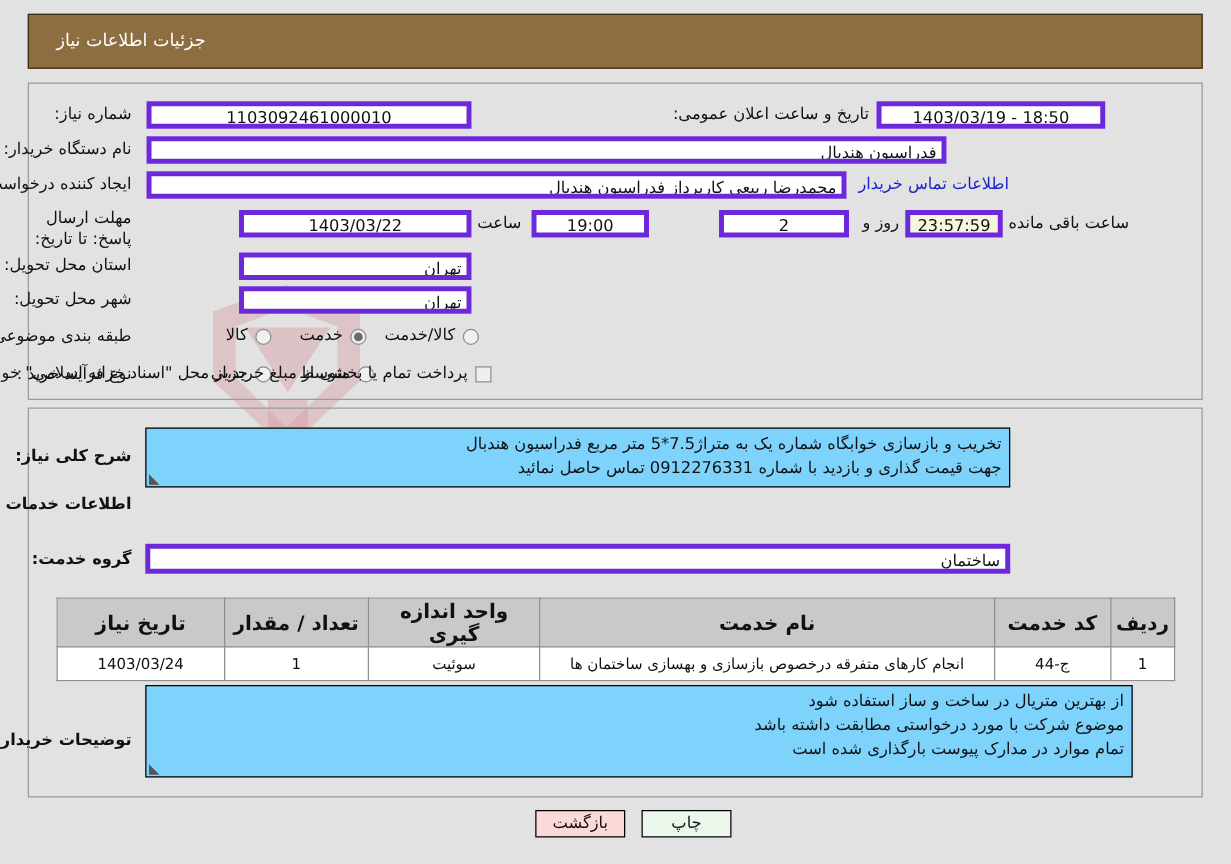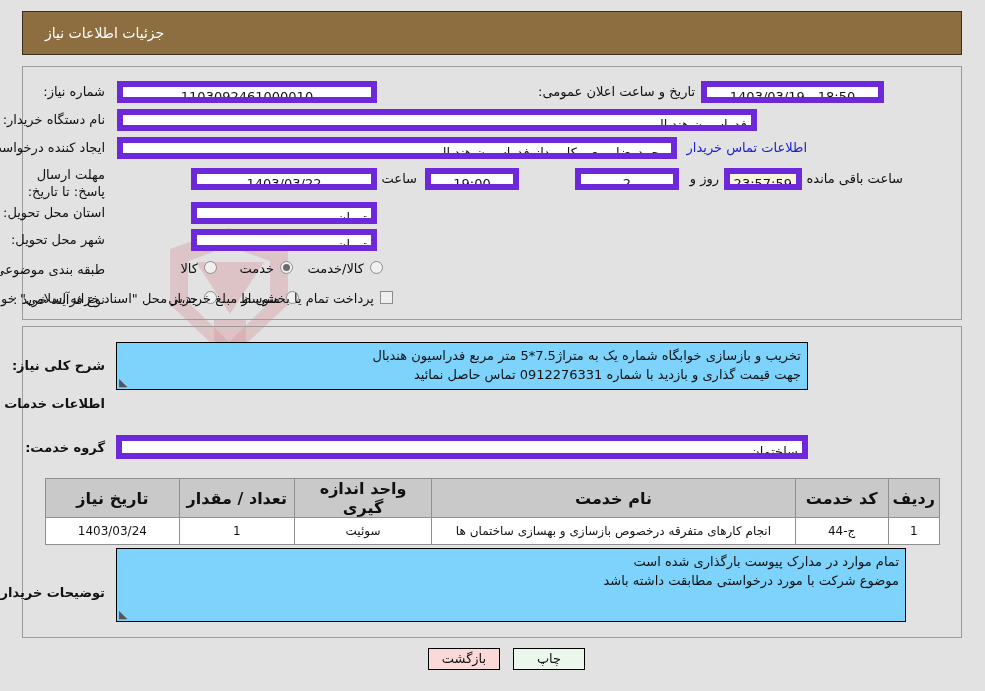--- a/index.html
+++ b/index.html
@@ -91,21 +91,21 @@
     position:absolute;
     text-align:right;
     font-size:13px;
     color:#111;
     line-height:16px;
     white-space:nowrap;
   }
   .lbl.wrap{white-space:normal;}
   .fld{
     position:absolute;
-    border:6px solid #6d28d9;
+    border:4px solid #6d28d9;
     background:#ffffff;
     box-sizing:border-box;
     height:22px;
     line-height:20px;
     font-size:13px;
     color:#111;
     padding:0 4px;
     text-align:center;
     overflow:hidden;
     white-space:nowrap;
@@ -113,21 +113,21 @@
   .fld.right{text-align:right;}
   .fld.yellow{background:#f7f6dd;}
   .fld.tall{height:24px;line-height:22px;}
   .link{
     position:absolute;
     color:#1a22cc;
     font-size:13px;
     cursor:pointer;
     white-space:nowrap;
   }
-  .radio-wrap{position:absolute;display:flex;align-items:flex-start;}
+  .radio-wrap{position:absolute;display:flex;align-items:flex-end;}
   .radio{
     width:13px;height:13px;border-radius:50%;
     border:1px solid #8d8d8d;
     background:#f0f0f0;
     box-sizing:border-box;
     display:inline-block;
     position:relative;
   }
   .radio.on::after{
     content:"";position:absolute;left:2px;top:2px;
@@ -313,21 +313,22 @@
       <td class="nm">انجام کارهای متفرقه درخصوص بازسازی و بهسازی ساختمان ها</td>
       <td>سوئیت</td>
       <td>1</td>
       <td>1403/03/24</td>
     </tr>
   </tbody>
 </table>
 
 <div class="sec-h" style="right:880px;top:585px;">توضیحات خریدار:</div>
 <div class="ta" style="right:79px;top:548px;width:790px;height:74px;">
+  <div>از بهترین متریال در ساخت و ساز استفاده شود</div>
+  <div>موضوع شرکت با مورد درخواستی مطابقت داشته باشد</div>
   <div>تمام موارد در مدارک پیوست بارگذاری شده است</div>
-  <div>موضوع شرکت با مورد درخواستی مطابقت داشته باشد</div>
   <span class="grip">◢</span>
 </div>
 
 <div class="btn" id="btn-print">چاپ</div>
 <div class="btn" id="btn-back">بازگشت</div>
 
 </div>
 
 </body></html>

